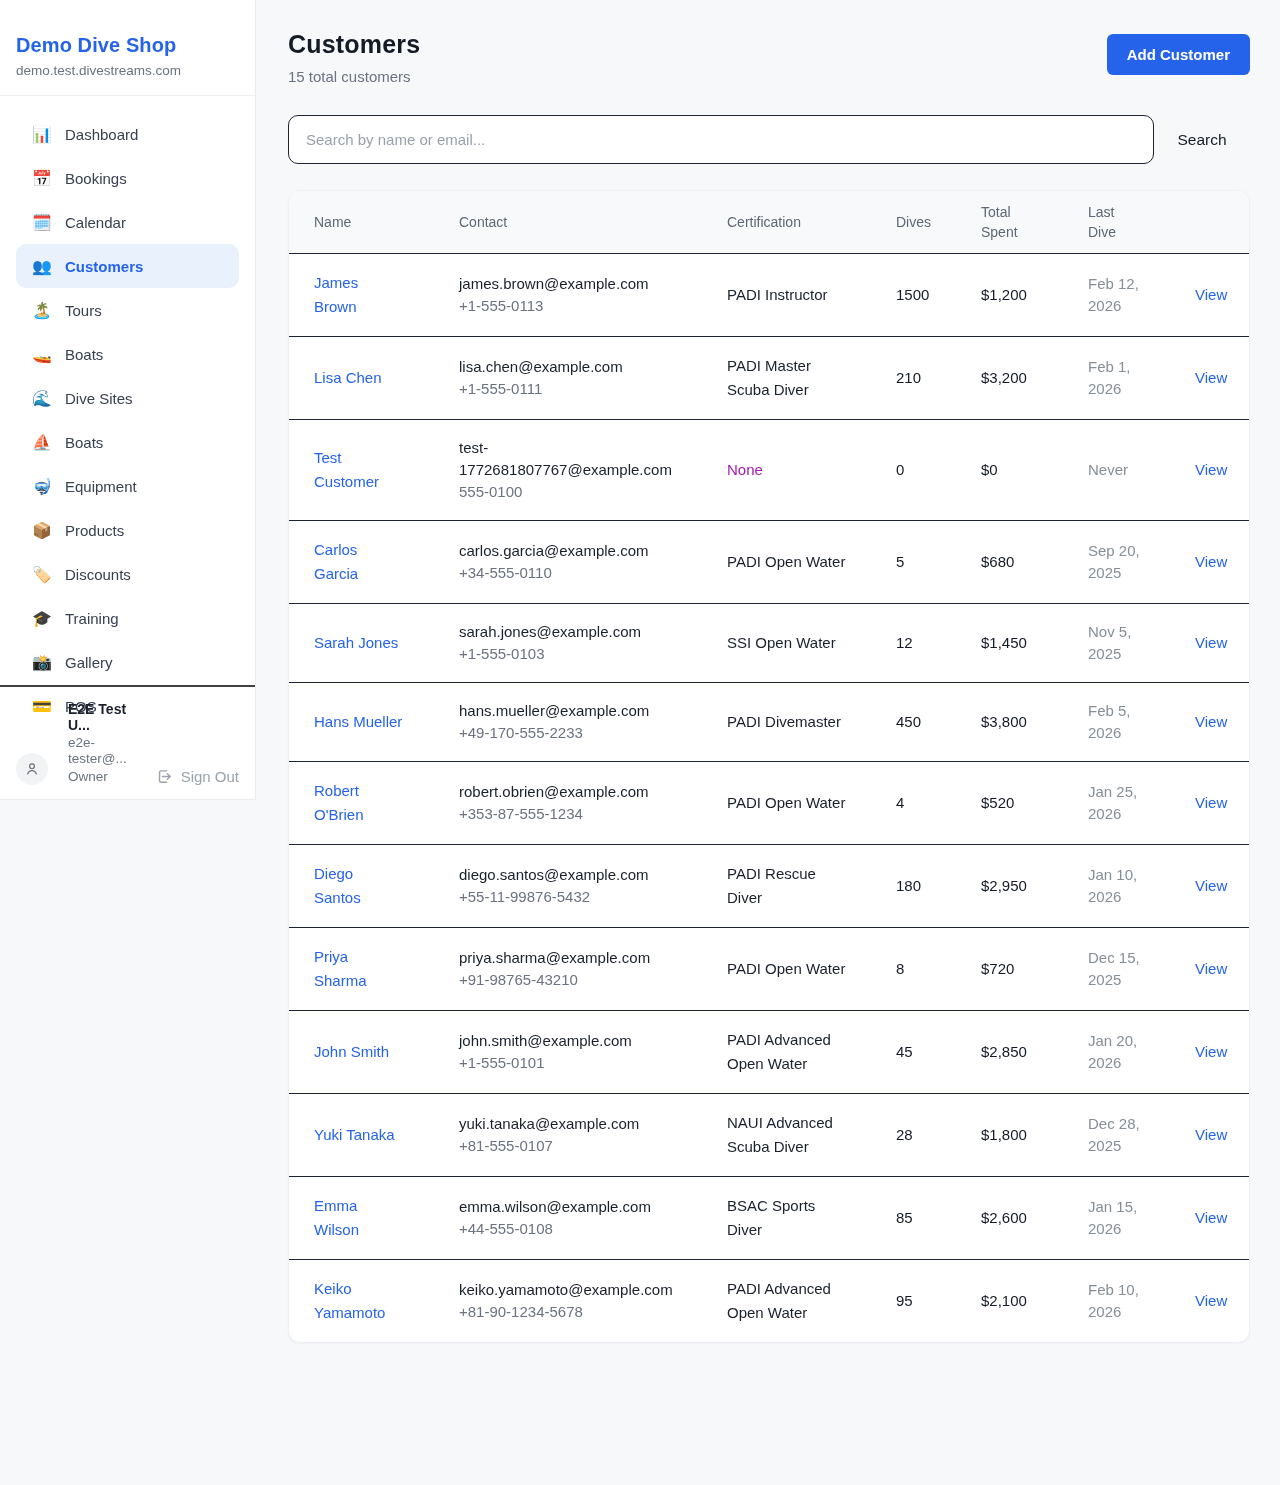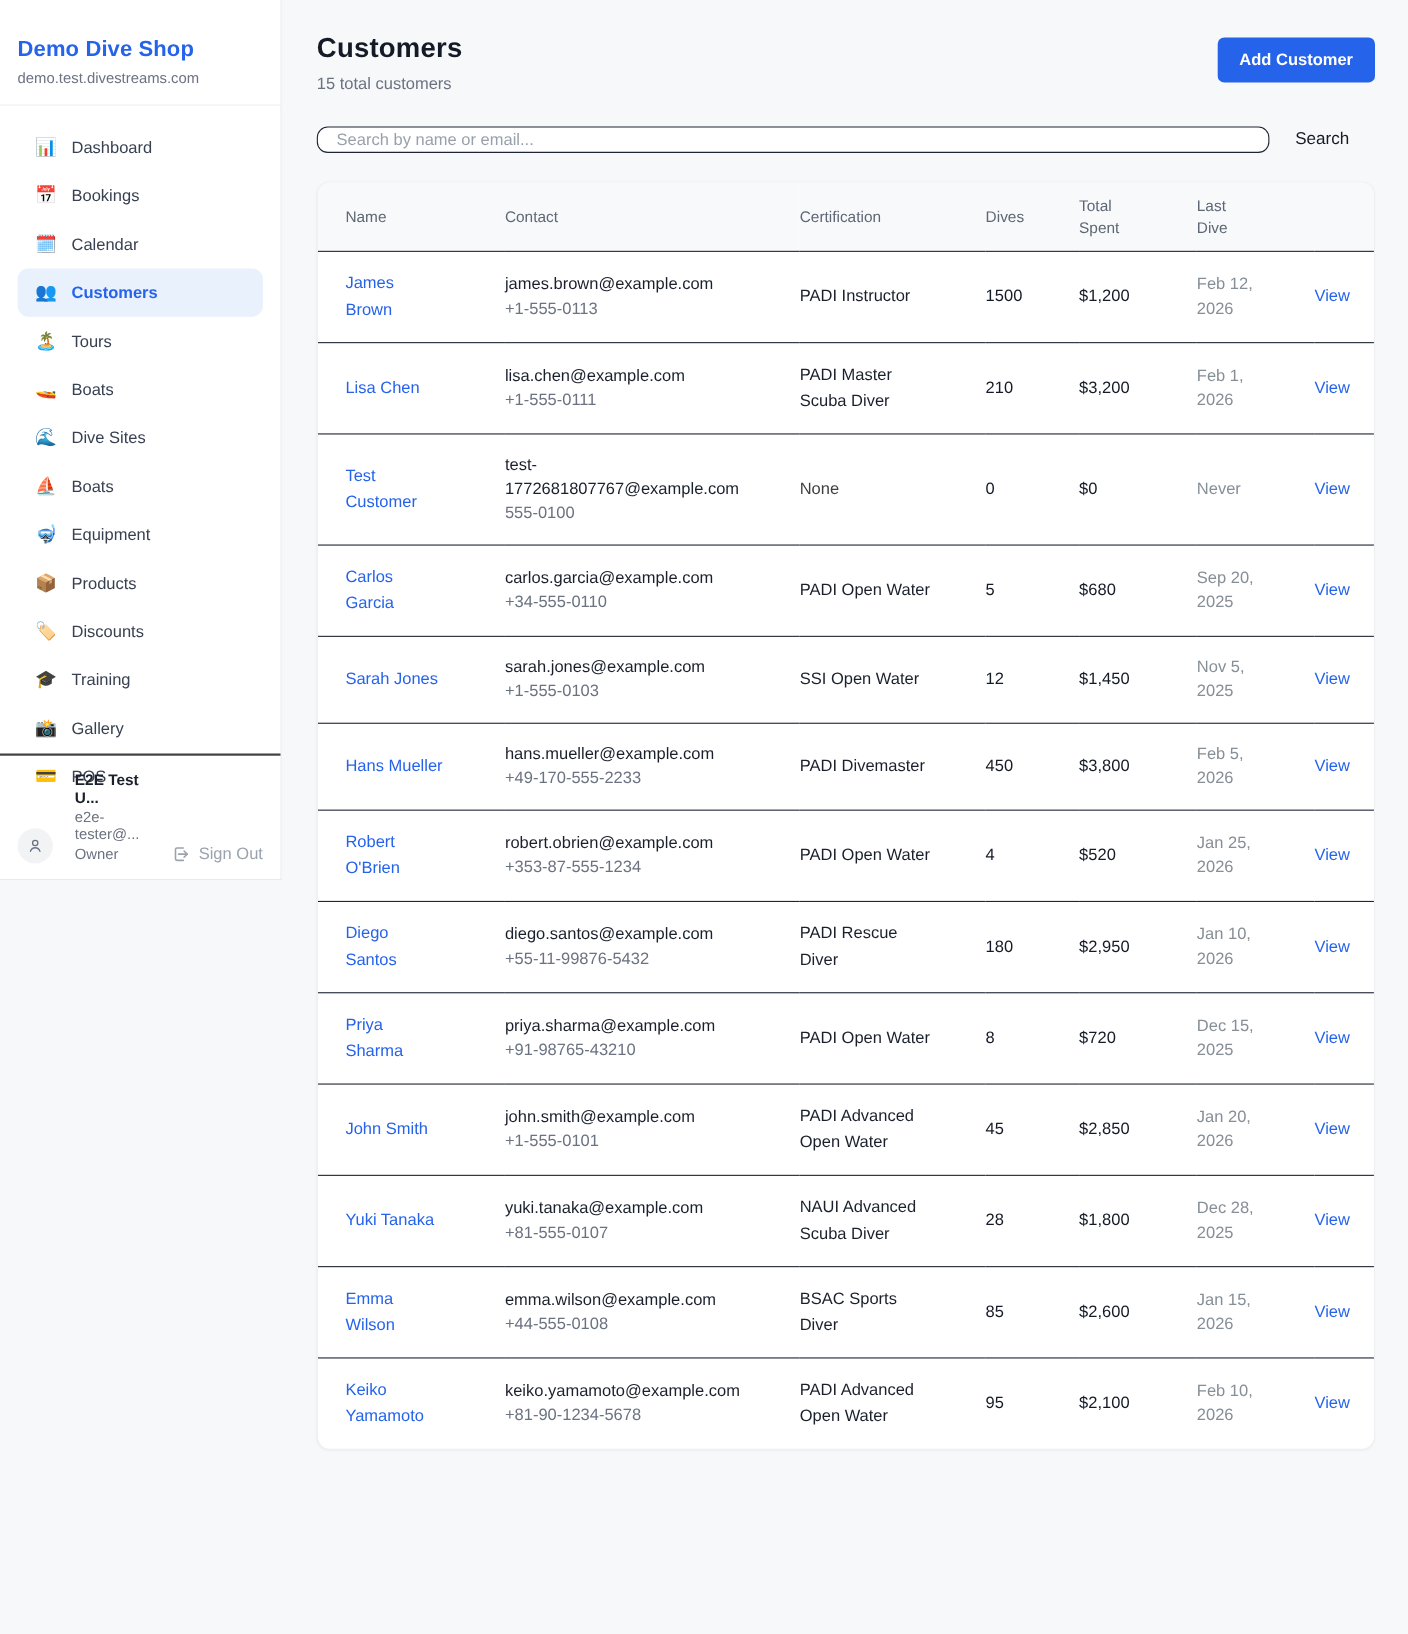--- a/index.html
+++ b/index.html
@@ -56,21 +56,21 @@
   .page-head { display:flex; justify-content:space-between; align-items:flex-start; }
   .page-title { font-size:25px; font-weight:bold; color:#151b26; letter-spacing:.2px; }
   .page-subtitle { font-size:15px; color:#6b7280; margin-top:9px; }
   .btn-primary {
     background:#2563eb; color:#fff; border:none; border-radius:6px;
     padding:12px 20px; font-size:15px; font-weight:600;
     font-family:inherit; cursor:pointer; margin-top:4px;
   }
   .search-row { margin-top:30px; display:flex; align-items:center; }
   .search-input {
-    flex:1; height:24px;
+    flex:1; height:49px;
     border:1.5px solid #1e2433; border-radius:10px;
     padding:0 17px; font-size:15px; font-family:inherit;
     color:#1a202c; background:#ffffff; outline:none;
   }
   .search-input::placeholder { color:#98a1ab; }
   .search-btn {
     width:96px; text-align:center; background:none; border:none;
     font-family:inherit; font-size:15.5px; color:#151b26; cursor:pointer;
   }
   
@@ -93,21 +93,21 @@
   tbody tr:last-child { border-bottom:none; }
   td { padding:17px 8px 17px 0; vertical-align:middle; font-size:15px; color:#1a202c; }
   td.c-name { padding-left:25px; }
   .name-link {
     color:#2563eb; font-weight:500; text-decoration:none;
     display:inline-block; max-width:89px; line-height:24px; cursor:pointer;
   }
   .email { color:#1a202c; line-height:22px; max-width:215px; }
   .phone { color:#6b7280; line-height:22px; }
   .cert { display:inline-block; max-width:122px; line-height:24px; }
-  .cert.muted-light { color:#404040; }
+  .cert.muted-light { color:#a21caf; }
   .c-dives, .c-spent { color:#151b26; }
   .last-dive { display:inline-block; max-width:58px; line-height:22px; color:#868e96; }
   .view-link {
     color:#2563eb; font-weight:500; text-decoration:none; cursor:pointer; font-size:15px;
   }
   td.c-action { text-align:left; padding-right:26px; }
 </style>
 </head>
 <body>
 

